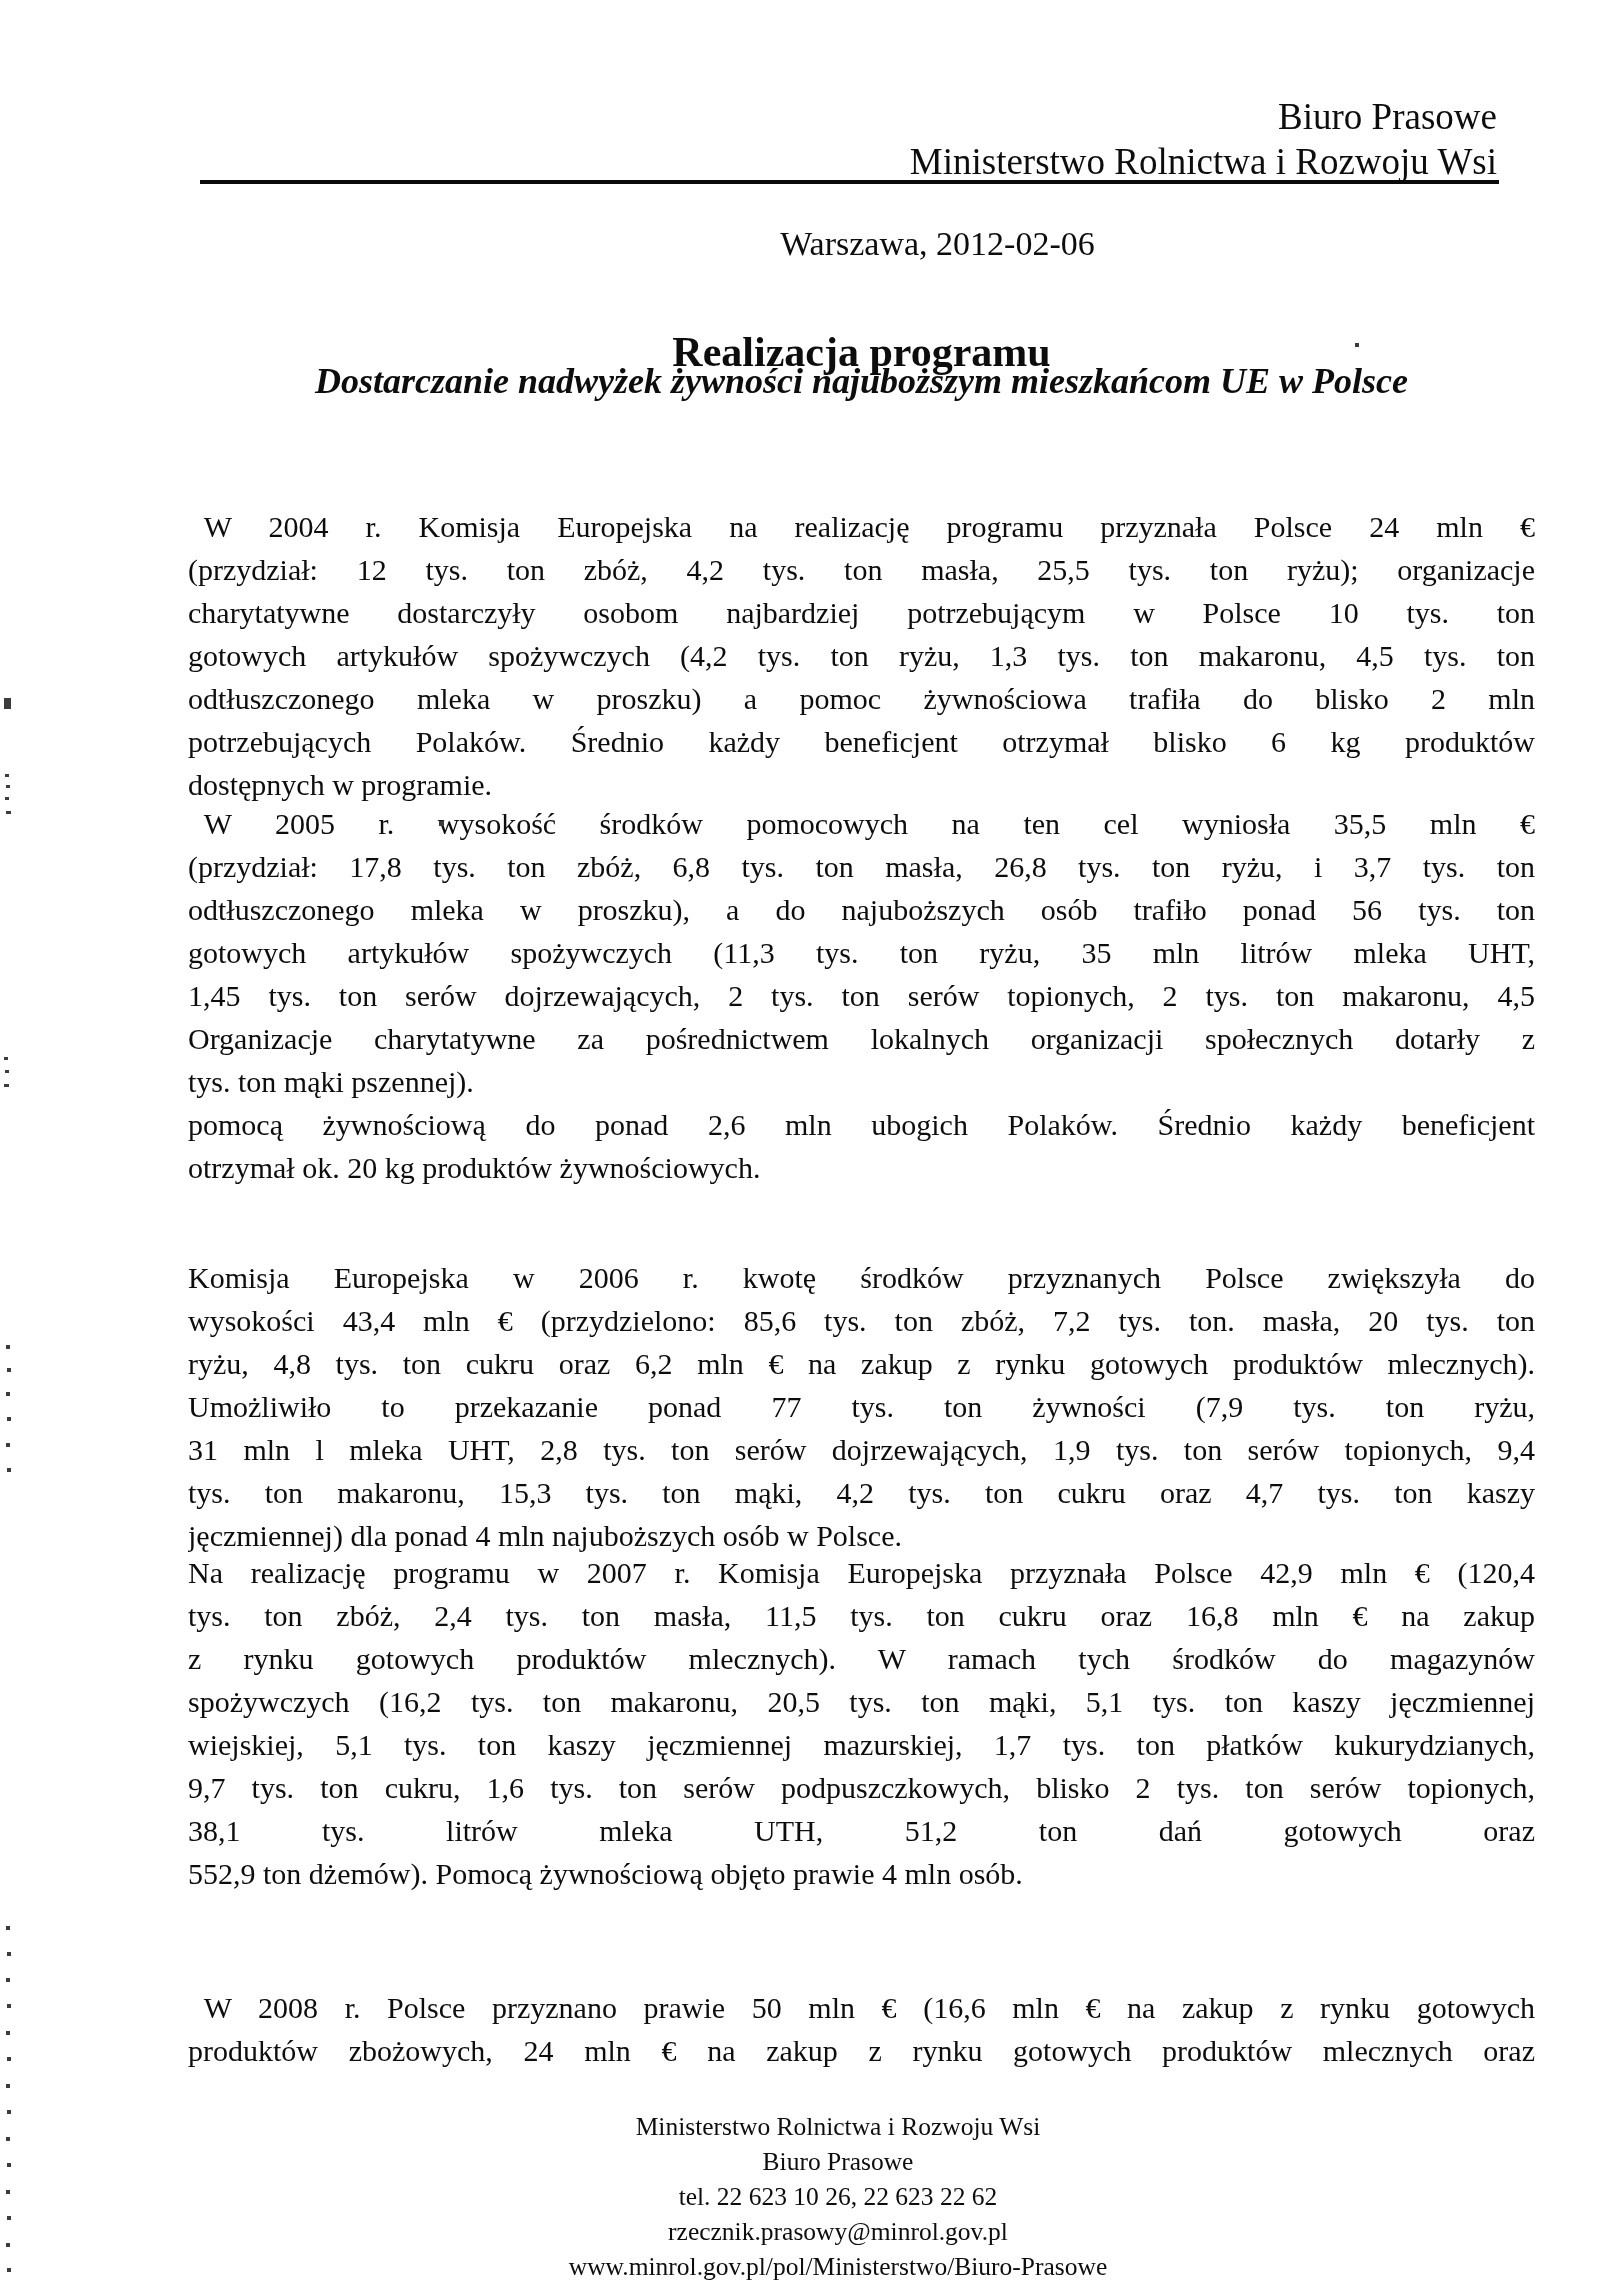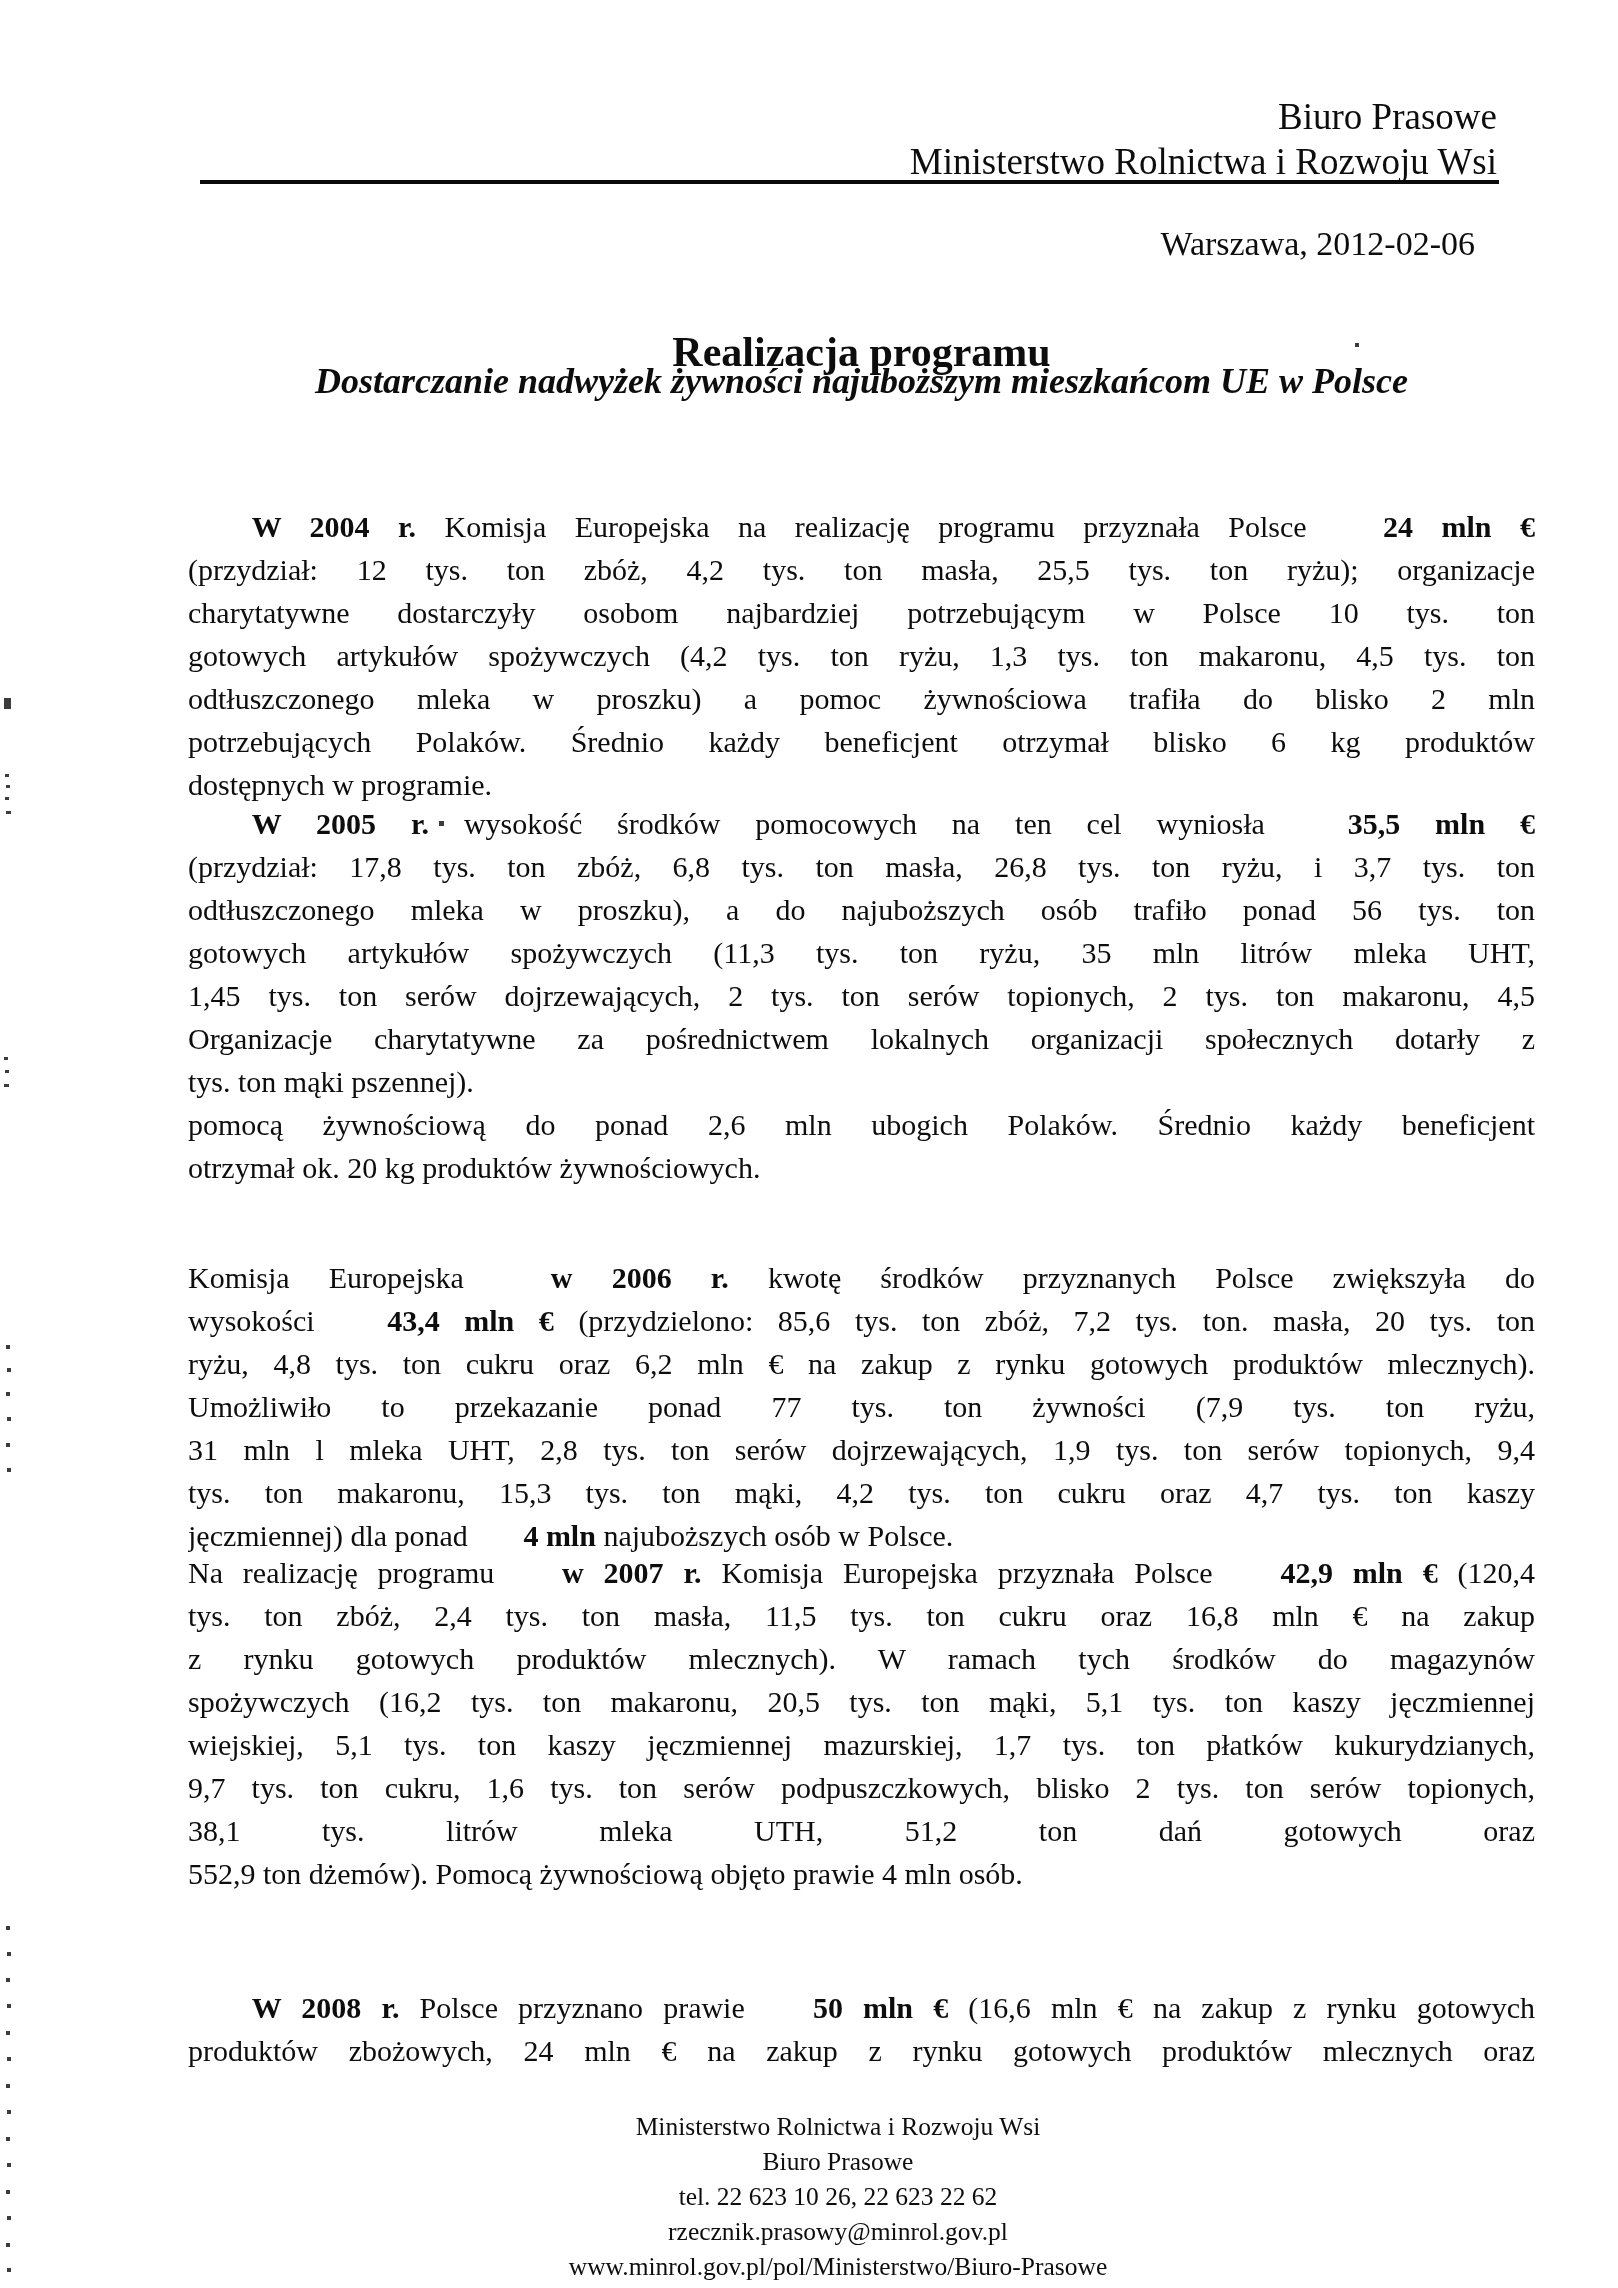--- a/index.html
+++ b/index.html
@@ -21,21 +21,21 @@
     position: absolute;
   }
   .letterhead-rule {
     position: absolute;
     top: 180px; left: 200px; width: 1299px; height: 3.9px;
     background: #0a0a0a;
   }
   .dateline {
     position: absolute;
     top: 225px; right: 143px; left: 400px;
-    text-align: right;
+    text-align: center;
     font-size: 34px;
   }
 
   
   .doc-title {
     position: absolute;
     top: 328px; left: 188px; width: 1347px;
     text-align: center;
     font-size: 42px; font-weight: bold;
   }
@@ -53,21 +53,21 @@
     font-size: 30px; line-height: 43px;
   }
   .para .line {
     text-align: justify;
     text-align-last: justify;
     white-space: normal;
     height: 43px; overflow: hidden;
   }
   .para .line.line-end { text-align-last: left; }
   .para.indent .line:first-child { text-indent: 15.7px; }
-  .bold { font-weight: bold; margin-left: 48px; }
+  .bold { font-weight: normal; }
 
   #para-2004 { top: 505px; }
   #para-2005 { top: 802px; }
   #para-2006 { top: 1256px; }
   #para-2007 { top: 1551px; }
   #para-2008 { top: 1986px; }
 
   
   .footer {
     position: absolute;

